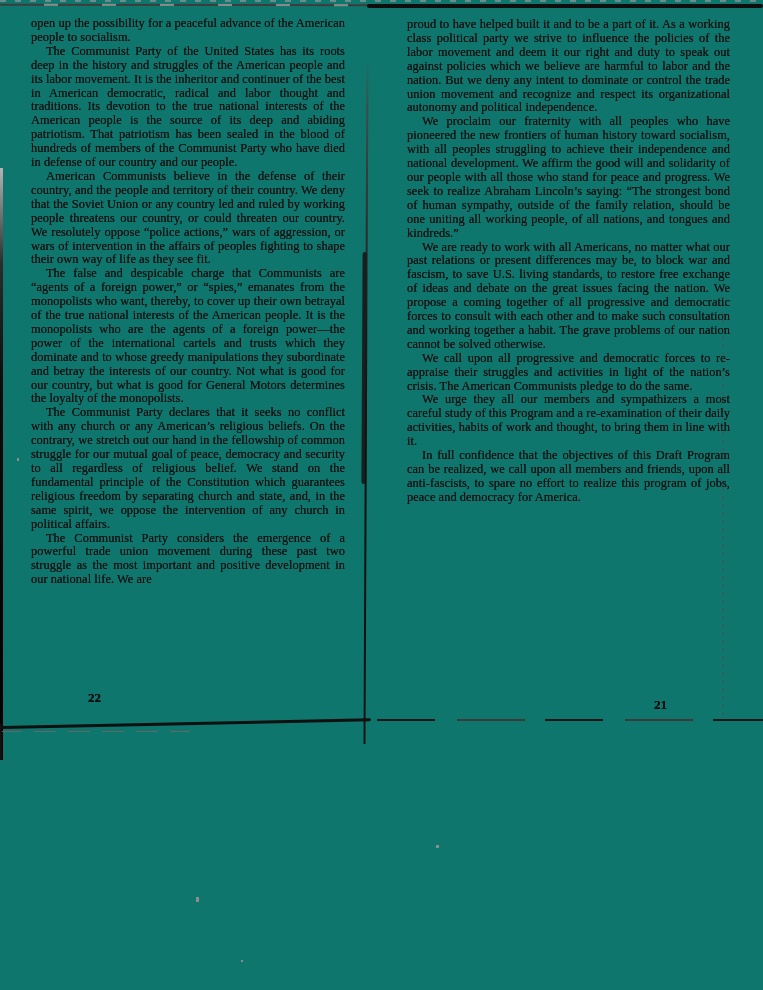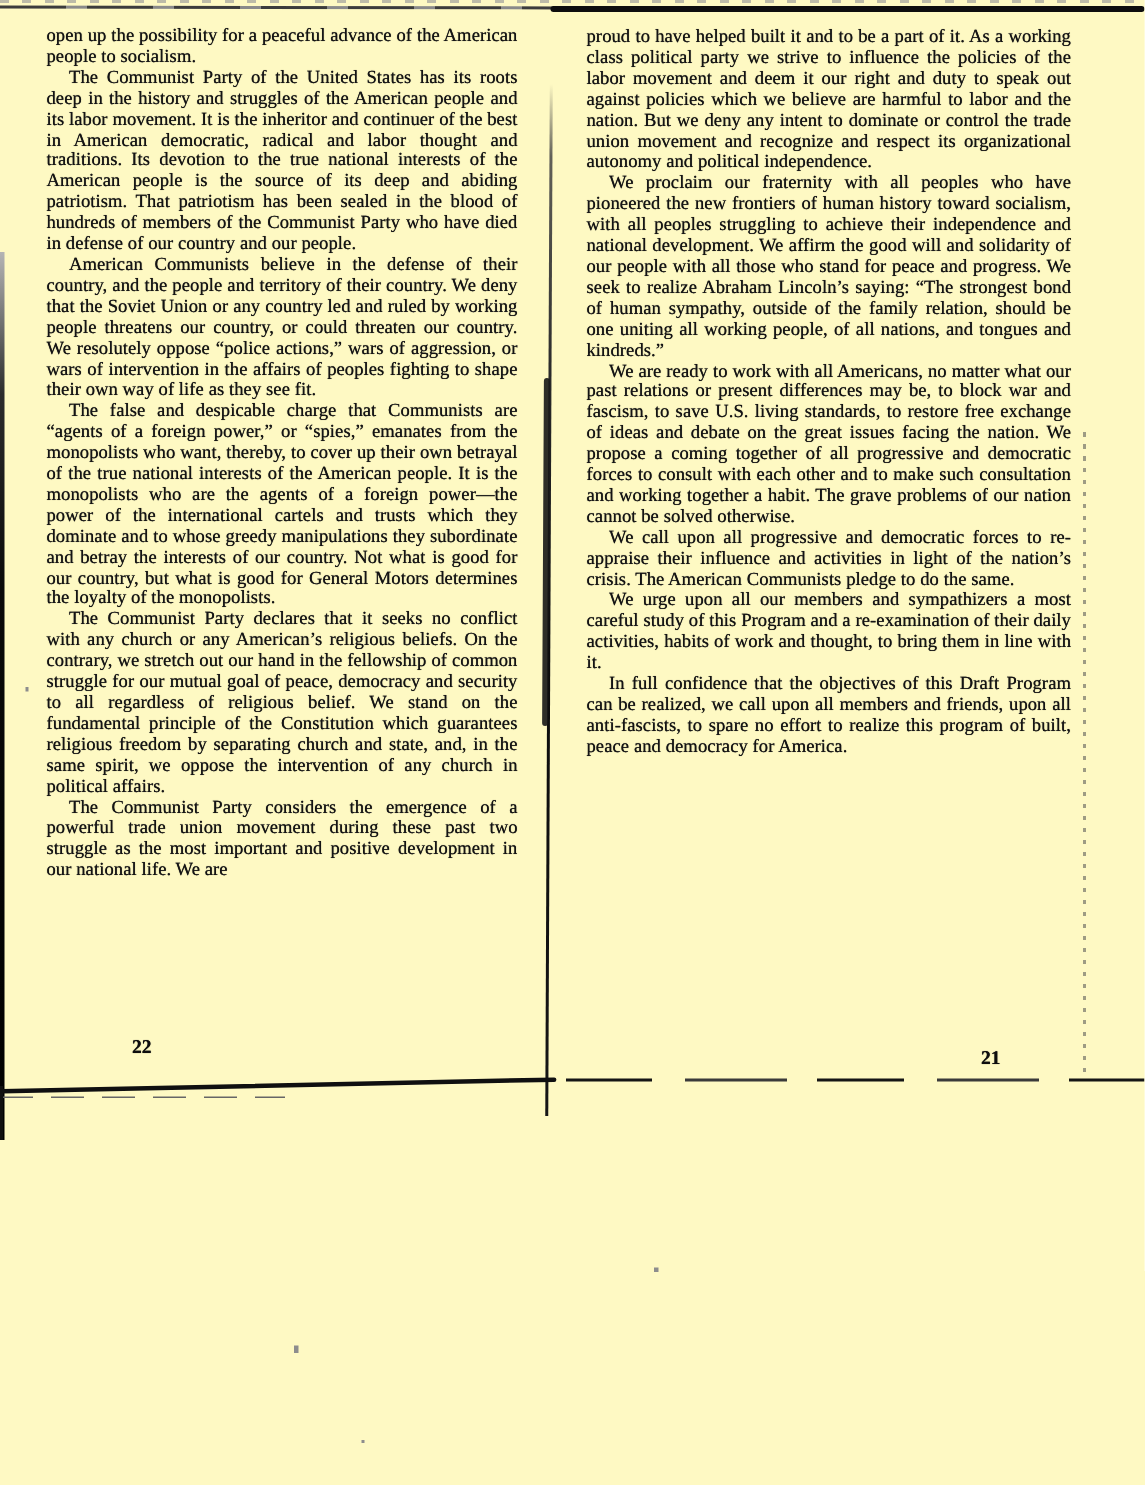--- a/index.html
+++ b/index.html
@@ -3,33 +3,33 @@
 <meta charset="utf-8">
 <style>
   html, body { margin: 0; padding: 0; }
   body {
     width: 763px; height: 990px;
     background: #ffffff;
     font-family: "Liberation Serif", serif;
     position: relative;
     overflow: hidden;
   }
-  .scan { position: absolute; inset: 0; background: #fef9c3; font-family: Liberation Serif, serif; }
+  .scan { position: absolute; inset: 0; background: #0f766e; font-family: Liberation Serif, serif; }
 
   
   .col {
     position: absolute;
     font-size: 12.4px;
     line-height: 13.9px;
     color: #141414;
     text-shadow: 0 0 0.45px #141414;
     letter-spacing: 0.05px;
   }
   .col-left  { left: 31px;  top: 17px; width: 314px; }
-  .col-right { left: 391px; top: 18px; width: 323px; }
+  .col-right { left: 407px; top: 18px; width: 323px; }
   p.para { margin: 0; text-align: justify; }
   p.para.indent { text-indent: 15px; }
 
   .page-number {
     position: absolute;
     font-size: 13px;
     font-weight: bold;
     color: #0d0d0d;
     text-shadow: 0 0 0.5px #0d0d0d;
   }
@@ -121,19 +121,19 @@
       <p class="para indent">The false and despicable charge that Communists are “agents of a foreign power,” or “spies,” emanates from the monopolists who want, thereby, to cover up their own betrayal of the true national interests of the American people. It is the monopolists who are the agents of a foreign power—the power of the international cartels and trusts which they dominate and to whose greedy manipulations they subordinate and betray the interests of our country. Not what is good for our country, but what is good for General Motors determines the loyalty of the monopolists.</p>
       <p class="para indent">The Communist Party declares that it seeks no conflict with any church or any American’s religious beliefs. On the contrary, we stretch out our hand in the fellowship of common struggle for our mutual goal of peace, democracy and security to all regardless of religious belief. We stand on the fundamental principle of the Constitution which guarantees religious freedom by separating church and state, and, in the same spirit, we oppose the intervention of any church in political affairs.</p>
       <p class="para indent">The Communist Party considers the emergence of a powerful trade union movement during these past two struggle as the most important and positive development in our national life. We are</p>
     </div>
   <div class="page-number pn-left">22</div>
 
   <div class="col col-right">
       <p class="para">proud to have helped built it and to be a part of it. As a working class political party we strive to influence the policies of the labor movement and deem it our right and duty to speak out against policies which we believe are harmful to labor and the nation. But we deny any intent to dominate or control the trade union movement and recognize and respect its organizational autonomy and political independence.</p>
       <p class="para indent">We proclaim our fraternity with all peoples who have pioneered the new frontiers of human history toward socialism, with all peoples struggling to achieve their independence and national development. We affirm the good will and solidarity of our people with all those who stand for peace and progress. We seek to realize Abraham Lincoln’s saying: “The strongest bond of human sympathy, outside of the family relation, should be one uniting all working people, of all nations, and tongues and kindreds.”</p>
       <p class="para indent">We are ready to work with all Americans, no matter what our past relations or present differences may be, to block war and fascism, to save U.S. living standards, to restore free exchange of ideas and debate on the great issues facing the nation. We propose a coming together of all progressive and democratic forces to consult with each other and to make such consultation and working together a habit. The grave problems of our nation cannot be solved otherwise.</p>
-      <p class="para indent">We call upon all progressive and democratic forces to re-appraise their influence and activities in light of the nation’s crisis. The American Communists pledge to do the same.</p>
-      <p class="para indent">We urge upon all our members and sympathizers a most careful study of this Program and a re-examination of their daily activities, habits of work and thought, to bring them in line with it.</p>
-      <p class="para indent">In full confidence that the objectives of this Draft Program can be realized, we call upon all members and friends, upon all anti-fascists, to spare no effort to realize this program of built, peace and democracy for America.</p>
+      <p class="para indent">We call upon all progressive and democratic forces to re-appraise their struggles and activities in light of the nation’s crisis. The American Communists pledge to do the same.</p>
+      <p class="para indent">We urge they all our members and sympathizers a most careful study of this Program and a re-examination of their daily activities, habits of work and thought, to bring them in line with it.</p>
+      <p class="para indent">In full confidence that the objectives of this Draft Program can be realized, we call upon all members and friends, upon all anti-fascists, to spare no effort to realize this program of jobs, peace and democracy for America.</p>
     </div>
   <div class="page-number pn-right">21</div>
 
 </div>
 
 </body></html>

